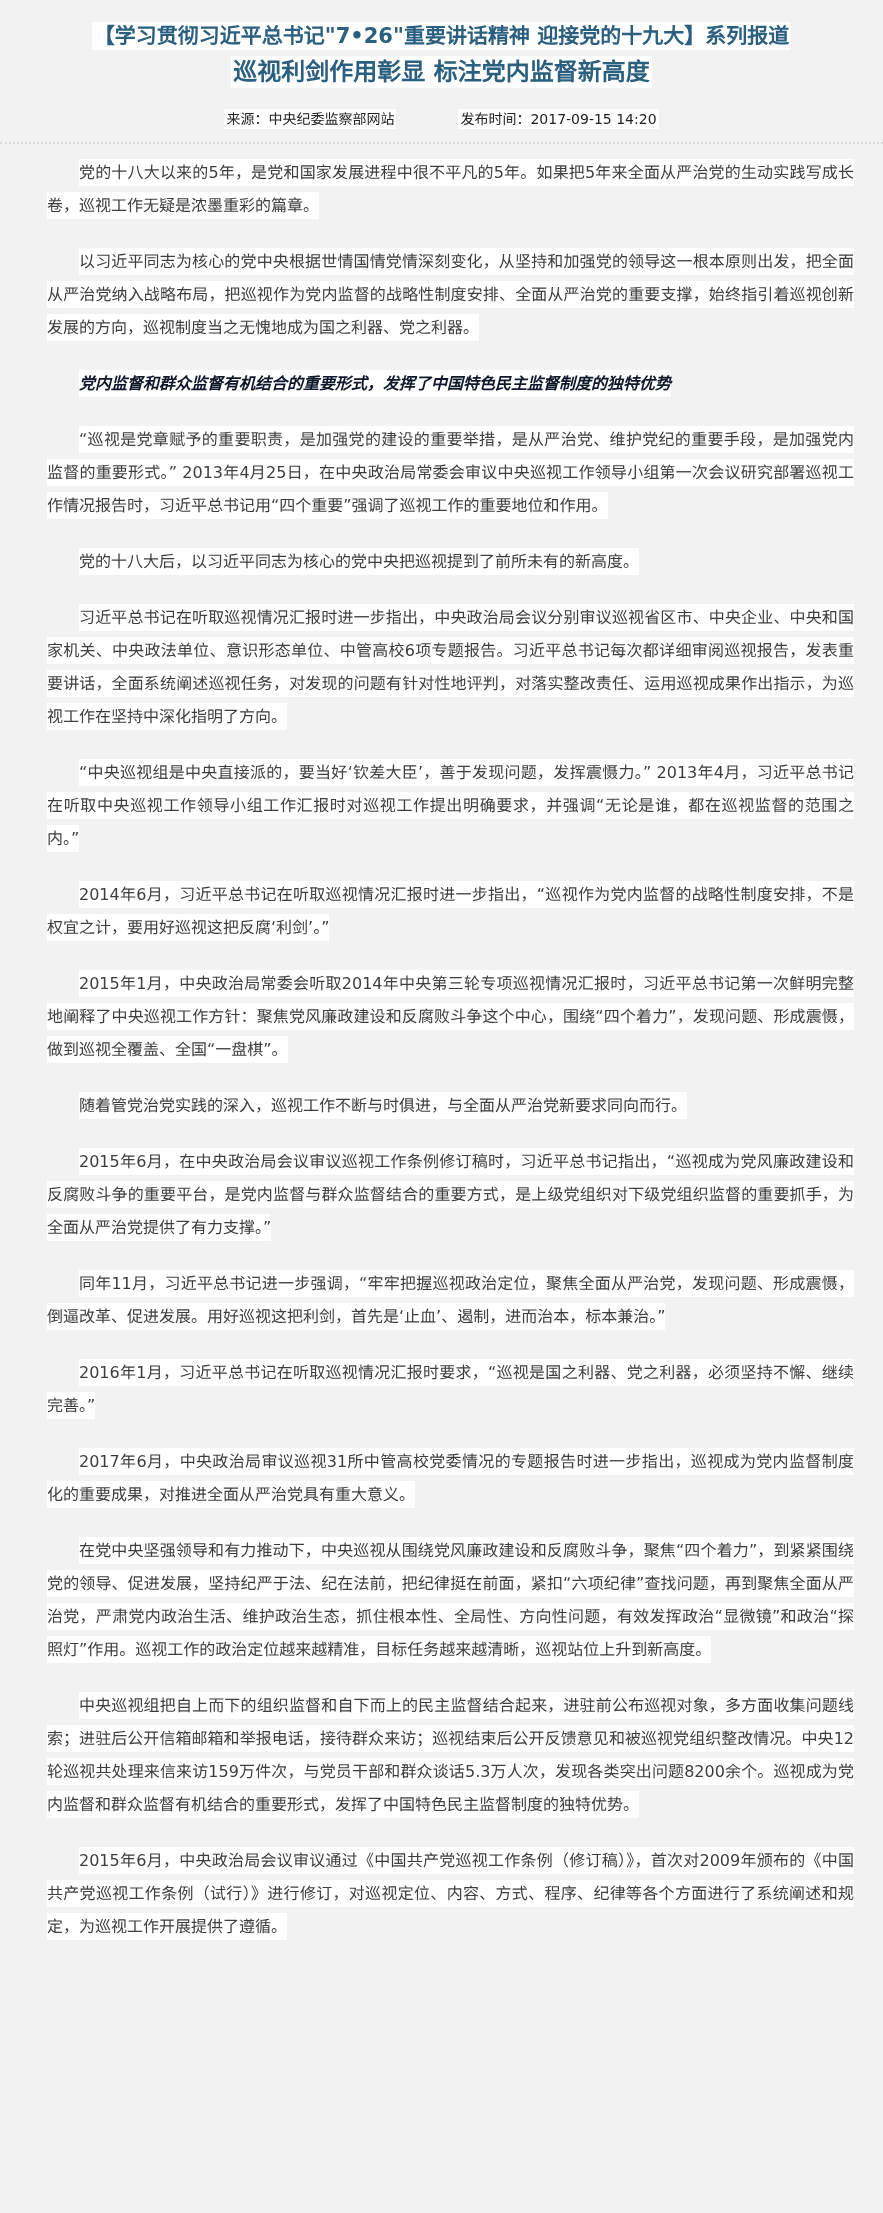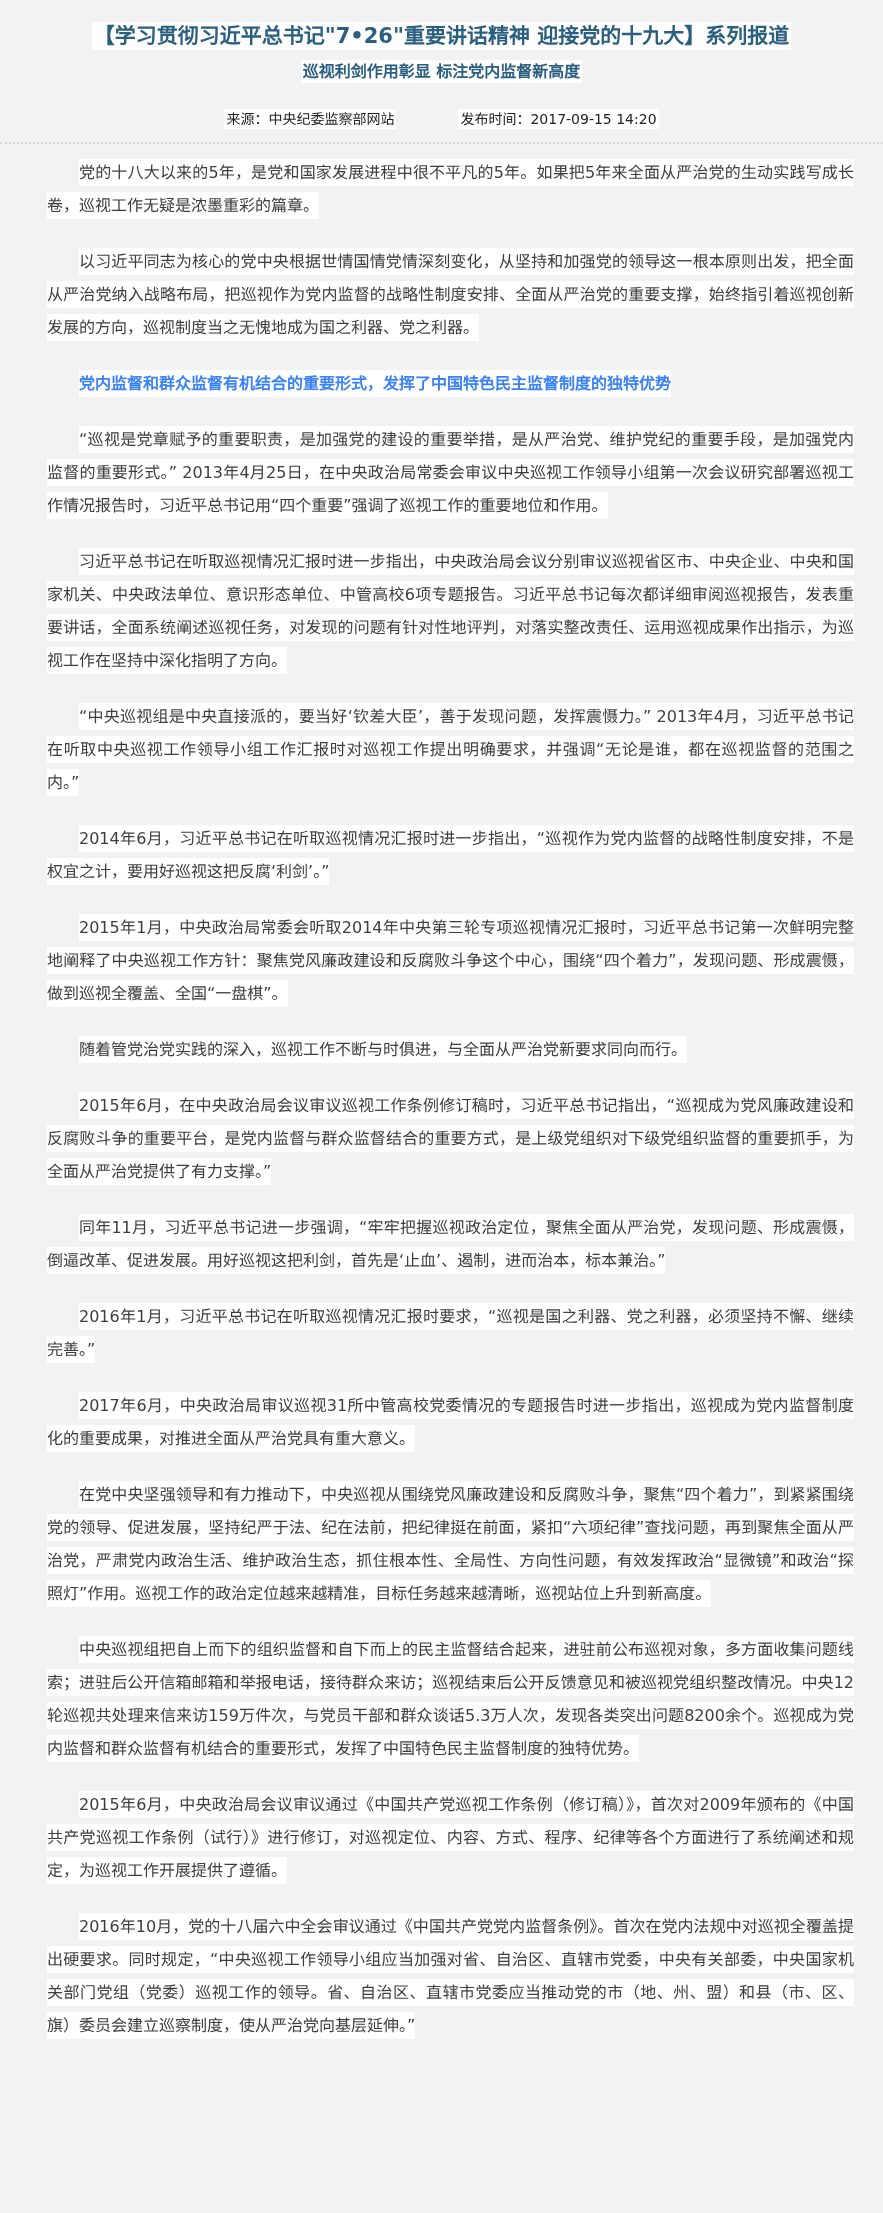--- a/index.html
+++ b/index.html
@@ -21,21 +21,21 @@
     text-align: center;
   }
   .title-line1 {
     font-size: 21px;
     font-weight: bold;
     color: #2b5f7f;
     line-height: 32px;
     margin: 0;
   }
   .title-line2 {
-    font-size: 16px;
+    font-size: 24px;
     font-weight: bold;
     color: #2b5f7f;
     line-height: 36px;
     margin: 2px 0 0 0;
   }
   .title-line1 .line-bg, .title-line2 .line-bg {
     background: #fff;
     padding: 2px 2px;
   }
   .meta-row {
@@ -63,21 +63,22 @@
     text-indent: 2em;
     text-align: justify;
     margin: 0 8px 23px 0;
   }
   .para .line-bg {
     background: #ffffff;
     padding: 4px 0;
   }
   .para.subhead {
     font-weight: bold;
-    color: #3b82f6;
+    color: #0f172a;
+    font-style: italic;
   }
 </style>
 </head>
 <body>
 
 <div class="page">
 
   <div class="article-header">
     <h1 class="title-line1"><span class="line-bg">【学习贯彻习近平总书记"7•26"重要讲话精神 迎接党的十九大】系列报道</span></h1>
     <h2 class="title-line2"><span class="line-bg">巡视利剑作用彰显 标注党内监督新高度</span></h2>
@@ -86,28 +87,28 @@
       <span class="meta-time"><span class="line-bg">发布时间：2017-09-15 14:20</span></span>
     </div>
     <hr class="divider">
   </div>
 
   <div class="article-body">
       <p class="para"><span class="line-bg">党的十八大以来的5年，是党和国家发展进程中很不平凡的5年。如果把5年来全面从严治党的生动实践写成长卷，巡视工作无疑是浓墨重彩的篇章。</span></p>
       <p class="para"><span class="line-bg">以习近平同志为核心的党中央根据世情国情党情深刻变化，从坚持和加强党的领导这一根本原则出发，把全面从严治党纳入战略布局，把巡视作为党内监督的战略性制度安排、全面从严治党的重要支撑，始终指引着巡视创新发展的方向，巡视制度当之无愧地成为国之利器、党之利器。</span></p>
       <p class="para subhead"><span class="line-bg">党内监督和群众监督有机结合的重要形式，发挥了中国特色民主监督制度的独特优势</span></p>
       <p class="para"><span class="line-bg">“巡视是党章赋予的重要职责，是加强党的建设的重要举措，是从严治党、维护党纪的重要手段，是加强党内监督的重要形式。” 2013年4月25日，在中央政治局常委会审议中央巡视工作领导小组第一次会议研究部署巡视工作情况报告时，习近平总书记用“四个重要”强调了巡视工作的重要地位和作用。</span></p>
+      <p class="para"><span class="line-bg">党的十八大后，以习近平同志为核心的党中央把巡视提到了前所未有的新高度。</span></p>
       <p class="para"><span class="line-bg">习近平总书记在听取巡视情况汇报时进一步指出，中央政治局会议分别审议巡视省区市、中央企业、中央和国家机关、中央政法单位、意识形态单位、中管高校6项专题报告。习近平总书记每次都详细审阅巡视报告，发表重要讲话，全面系统阐述巡视任务，对发现的问题有针对性地评判，对落实整改责任、运用巡视成果作出指示，为巡视工作在坚持中深化指明了方向。</span></p>
       <p class="para"><span class="line-bg">“中央巡视组是中央直接派的，要当好‘钦差大臣’，善于发现问题，发挥震慑力。” 2013年4月，习近平总书记在听取中央巡视工作领导小组工作汇报时对巡视工作提出明确要求，并强调“无论是谁，都在巡视监督的范围之内。”</span></p>
       <p class="para"><span class="line-bg">2014年6月，习近平总书记在听取巡视情况汇报时进一步指出，“巡视作为党内监督的战略性制度安排，不是权宜之计，要用好巡视这把反腐‘利剑’。”</span></p>
       <p class="para"><span class="line-bg">2015年1月，中央政治局常委会听取2014年中央第三轮专项巡视情况汇报时，习近平总书记第一次鲜明完整地阐释了中央巡视工作方针：聚焦党风廉政建设和反腐败斗争这个中心，围绕“四个着力”，发现问题、形成震慑，做到巡视全覆盖、全国“一盘棋”。</span></p>
       <p class="para"><span class="line-bg">随着管党治党实践的深入，巡视工作不断与时俱进，与全面从严治党新要求同向而行。</span></p>
       <p class="para"><span class="line-bg">2015年6月，在中央政治局会议审议巡视工作条例修订稿时，习近平总书记指出，“巡视成为党风廉政建设和反腐败斗争的重要平台，是党内监督与群众监督结合的重要方式，是上级党组织对下级党组织监督的重要抓手，为全面从严治党提供了有力支撑。”</span></p>
       <p class="para"><span class="line-bg">同年11月，习近平总书记进一步强调，“牢牢把握巡视政治定位，聚焦全面从严治党，发现问题、形成震慑，倒逼改革、促进发展。用好巡视这把利剑，首先是‘止血’、遏制，进而治本，标本兼治。”</span></p>
       <p class="para"><span class="line-bg">2016年1月，习近平总书记在听取巡视情况汇报时要求，“巡视是国之利器、党之利器，必须坚持不懈、继续完善。”</span></p>
       <p class="para"><span class="line-bg">2017年6月，中央政治局审议巡视31所中管高校党委情况的专题报告时进一步指出，巡视成为党内监督制度化的重要成果，对推进全面从严治党具有重大意义。</span></p>
       <p class="para"><span class="line-bg">在党中央坚强领导和有力推动下，中央巡视从围绕党风廉政建设和反腐败斗争，聚焦“四个着力”，到紧紧围绕党的领导、促进发展，坚持纪严于法、纪在法前，把纪律挺在前面，紧扣“六项纪律”查找问题，再到聚焦全面从严治党，严肃党内政治生活、维护政治生态，抓住根本性、全局性、方向性问题，有效发挥政治“显微镜”和政治“探照灯”作用。巡视工作的政治定位越来越精准，目标任务越来越清晰，巡视站位上升到新高度。</span></p>
       <p class="para"><span class="line-bg">中央巡视组把自上而下的组织监督和自下而上的民主监督结合起来，进驻前公布巡视对象，多方面收集问题线索；进驻后公开信箱邮箱和举报电话，接待群众来访；巡视结束后公开反馈意见和被巡视党组织整改情况。中央12轮巡视共处理来信来访159万件次，与党员干部和群众谈话5.3万人次，发现各类突出问题8200余个。巡视成为党内监督和群众监督有机结合的重要形式，发挥了中国特色民主监督制度的独特优势。</span></p>
       <p class="para"><span class="line-bg">2015年6月，中央政治局会议审议通过《中国共产党巡视工作条例（修订稿）》，首次对2009年颁布的《中国共产党巡视工作条例（试行）》进行修订，对巡视定位、内容、方式、程序、纪律等各个方面进行了系统阐述和规定，为巡视工作开展提供了遵循。</span></p>
-      <p class="para"><span class="line-bg">2016年10月，党的十八届六中全会审议通过《中国共产党党内监督条例》。首次在党内法规中对巡视全覆盖提出硬要求。同时规定，“中央巡视工作领导小组应当加强对省、自治区、直辖市党委，中央有关部委，中央国家机关部门党组（党委）巡视工作的领导。省、自治区、直辖市党委应当推动党的市（地、州、盟）和县（市、区、旗）委员会建立巡察制度，使从严治党向基层延伸。”</span></p>
     </div>
 
 </div>
 
 </body></html>

